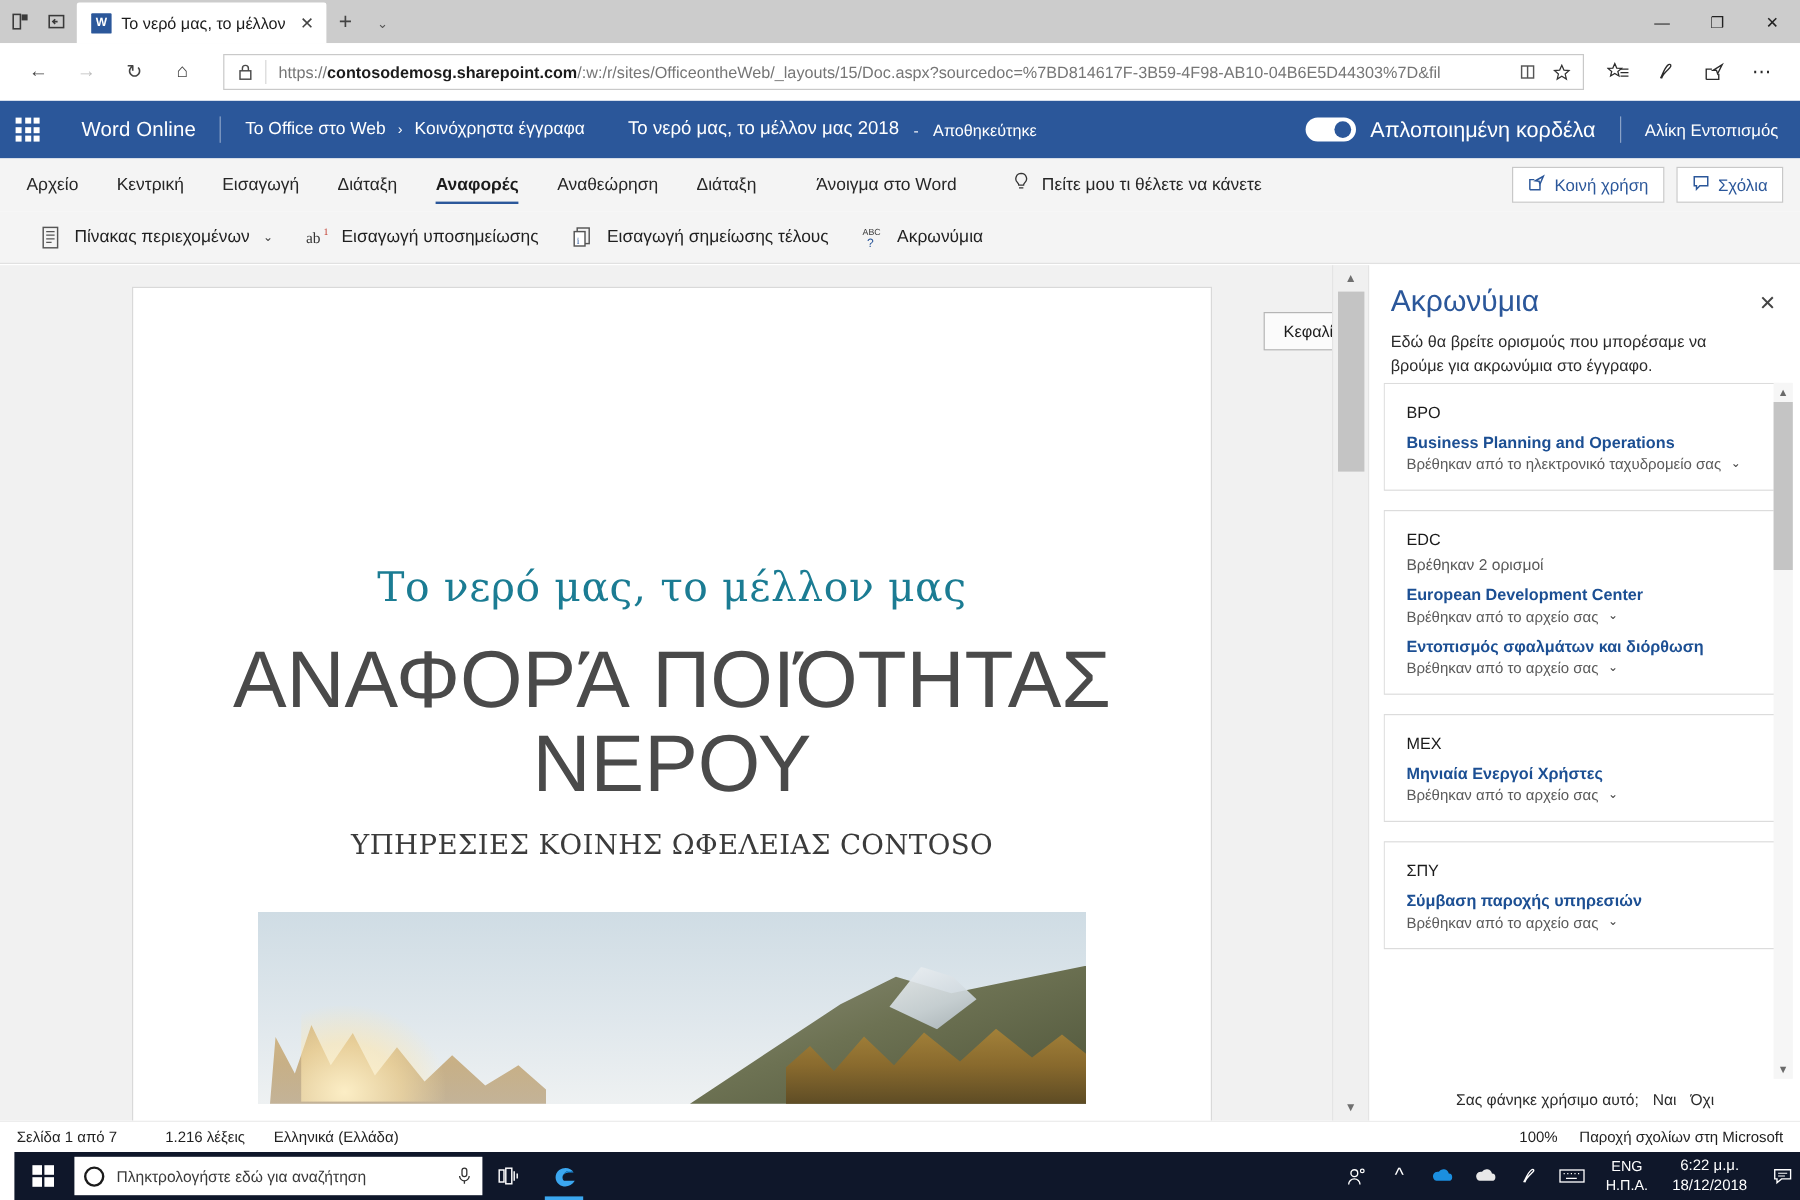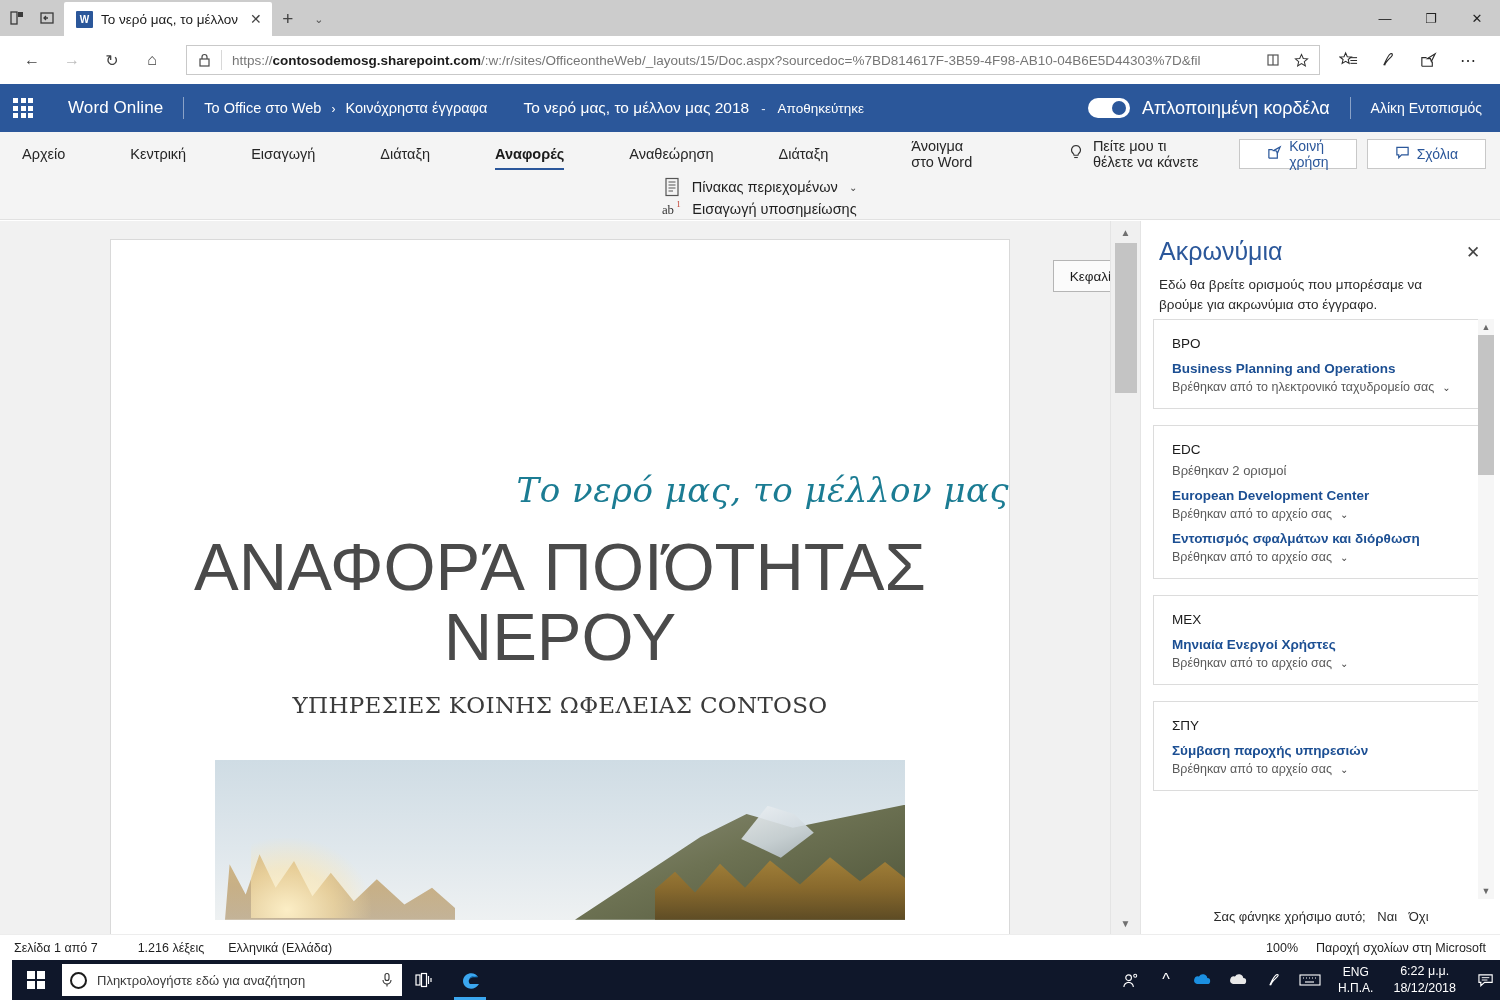--- a/index.html
+++ b/index.html
@@ -82,44 +82,43 @@
     cursor: pointer; margin-right: 12px;
   }
   .toggle .knob { position: absolute; top: 3px; right: 4px; width: 14px; height: 14px;
     border-radius: 50%; background: #2b579a; }
   .toggle-label { font-size: 18px; margin-right: 20px; }
   .user-name { font-size: 14px; margin-left: 20px; }
 
   
   .ribbon-tabs {
     position: absolute; top: 132px; left: 0; width: 1500px; height: 44px;
-    background: #f4f4f4; display: flex; align-items: center; padding-left: 6px; gap: 33px;
+    background: #f4f4f4; display: flex; align-items: center; padding-left: 6px;
   }
   .rtab {
     position: relative; height: 44px; padding: 0 16px; display: flex; align-items: center;
     font-size: 14.5px; color: #262626; cursor: pointer;
   }
   .rtab.active { font-weight: bold; color: #1b1b1b; }
   .rtab.active::after {
     content: ""; position: absolute; left: 16px; right: 16px; bottom: 6px; height: 2.5px; background: #2b579a;
   }
   .rtab.open-word { margin-left: 18px; }
   .tellme { display: flex; align-items: center; gap: 9px; margin-left: 30px; font-size: 14.5px; color: #262626; cursor: pointer; }
   .ribbon-right { margin-left: auto; display: flex; align-items: center; gap: 10px; padding-right: 14px; }
   .rbtn {
-    display: flex; align-items: center; gap: 7px; height: 30px; padding: 0 27px;
+    display: flex; align-items: center; gap: 7px; height: 30px; padding: 0 12px;
     border: 1px solid #c8c8c8; background: #fff; color: #2b579a; font-size: 14px; cursor: pointer;
   }
 
   
   .ribbon-cmds {
     position: absolute; top: 176px; left: 0; width: 1500px; height: 44px;
     background: #f4f4f4; display: flex; align-items: center; padding-left: 18px;
     border-bottom: 1px solid #e1e1e1;
-    flex-direction: column;
   }
   .cmd { display: flex; align-items: center; gap: 9px; font-size: 14.5px; color: #1f1f1f;
     padding: 0 13px; height: 34px; cursor: pointer; }
   .cmd .chev { font-size: 10px; color: #444; margin-left: 2px; }
   .cmd-glyph { width: 22px; height: 22px; display: flex; align-items: center; justify-content: center; color: #2b579a; }
 
   
   .canvas {
     position: absolute; top: 221px; left: 0; width: 1140px; height: 713px;
     background: #f1f1f1; overflow: hidden;
@@ -127,22 +126,22 @@
   .page {
     position: absolute; top: 18px; left: 110px; width: 900px; height: 700px;
     background: #ffffff; border: 1px solid #d9d9d9;
   }
   .hdr-tab-btn {
     position: absolute; top: 39px; right: -3px; width: 90px; height: 32px;
     background: #fbfbfb; border: 1px solid #b5b5b5; font-size: 13.5px; color: #1b1b1b;
     display: flex; align-items: center; justify-content: center; cursor: pointer;
   }
   .doc-subtitle {
-    margin-top: 230px; text-align: right; font-family: "DejaVu Serif", serif;
-    font-style: italic; font-size: 34px; color: #1b7c93; letter-spacing: .5px;
+    margin-top: 230px; text-align: center; font-family: "DejaVu Serif", serif;
+    font-size: 34px; color: #1b7c93; letter-spacing: .5px;
   }
   .doc-heading {
     margin-top: 22px; text-align: center; font-family: "Liberation Sans", sans-serif;
     font-size: 67px; line-height: 1.05; color: #4a4a4a; font-weight: 400; padding: 0 40px;
   }
   .doc-org {
     margin-top: 19px; text-align: center; font-family: "DejaVu Serif", serif;
     font-size: 23px; color: #3b3b3b; letter-spacing: .3px;
   }
   .doc-photo {
@@ -197,21 +196,21 @@
     display: flex; align-items: center; justify-content: center; color: #444; font-size: 17px; cursor: pointer; }
   .pane-desc { position: absolute; top: 54px; left: 18px; width: 300px; font-size: 13.5px;
     line-height: 1.45; color: #2b2b2b; }
   .pane-scrollarea { position: absolute; top: 98px; left: 12px; width: 330px; height: 580px; overflow: hidden; }
   .acr-card {
     border: 1px solid #dcdcdc; background: #fff; padding: 16px 18px 14px; margin-bottom: 16px;
   }
   .acr-abbr { font-size: 13.5px; color: #1b1b1b; margin-bottom: 6px; }
   .acr-count { font-size: 13px; color: #595959; margin-bottom: 6px; }
   .acr-def { font-size: 13.5px; color: #1c4f93; font-weight: bold; margin-top: 10px; }
-  .acr-src { font-size: 12.5px; color: #5a5a5a; margin-top: 4px; display: flex; align-items: center; gap: 8px; }
+  .acr-src { font-size: 12.5px; color: #5a5a5a; margin-top: 4px; display: flex; align-items: flex-start; gap: 8px; }
   .acr-src .chev { font-size: 10px; color: #444; cursor: pointer; }
   .pane-scrollbar {
     position: absolute; top: 98px; right: 6px; width: 16px; height: 580px; background: #f6f6f6;
   }
   .pane-scrollbar .arrow { height: 16px; display: flex; align-items: center; justify-content: center;
     font-size: 9px; color: #6a6a6a; cursor: pointer; }
   .pane-scrollbar .arrow.bottom { position: absolute; bottom: 0; left: 0; right: 0; }
   .pane-scrollbar .thumb { position: absolute; top: 16px; left: 0; width: 16px; height: 140px;
     background: #c4c4c4; cursor: pointer; }
   .pane-feedback {

